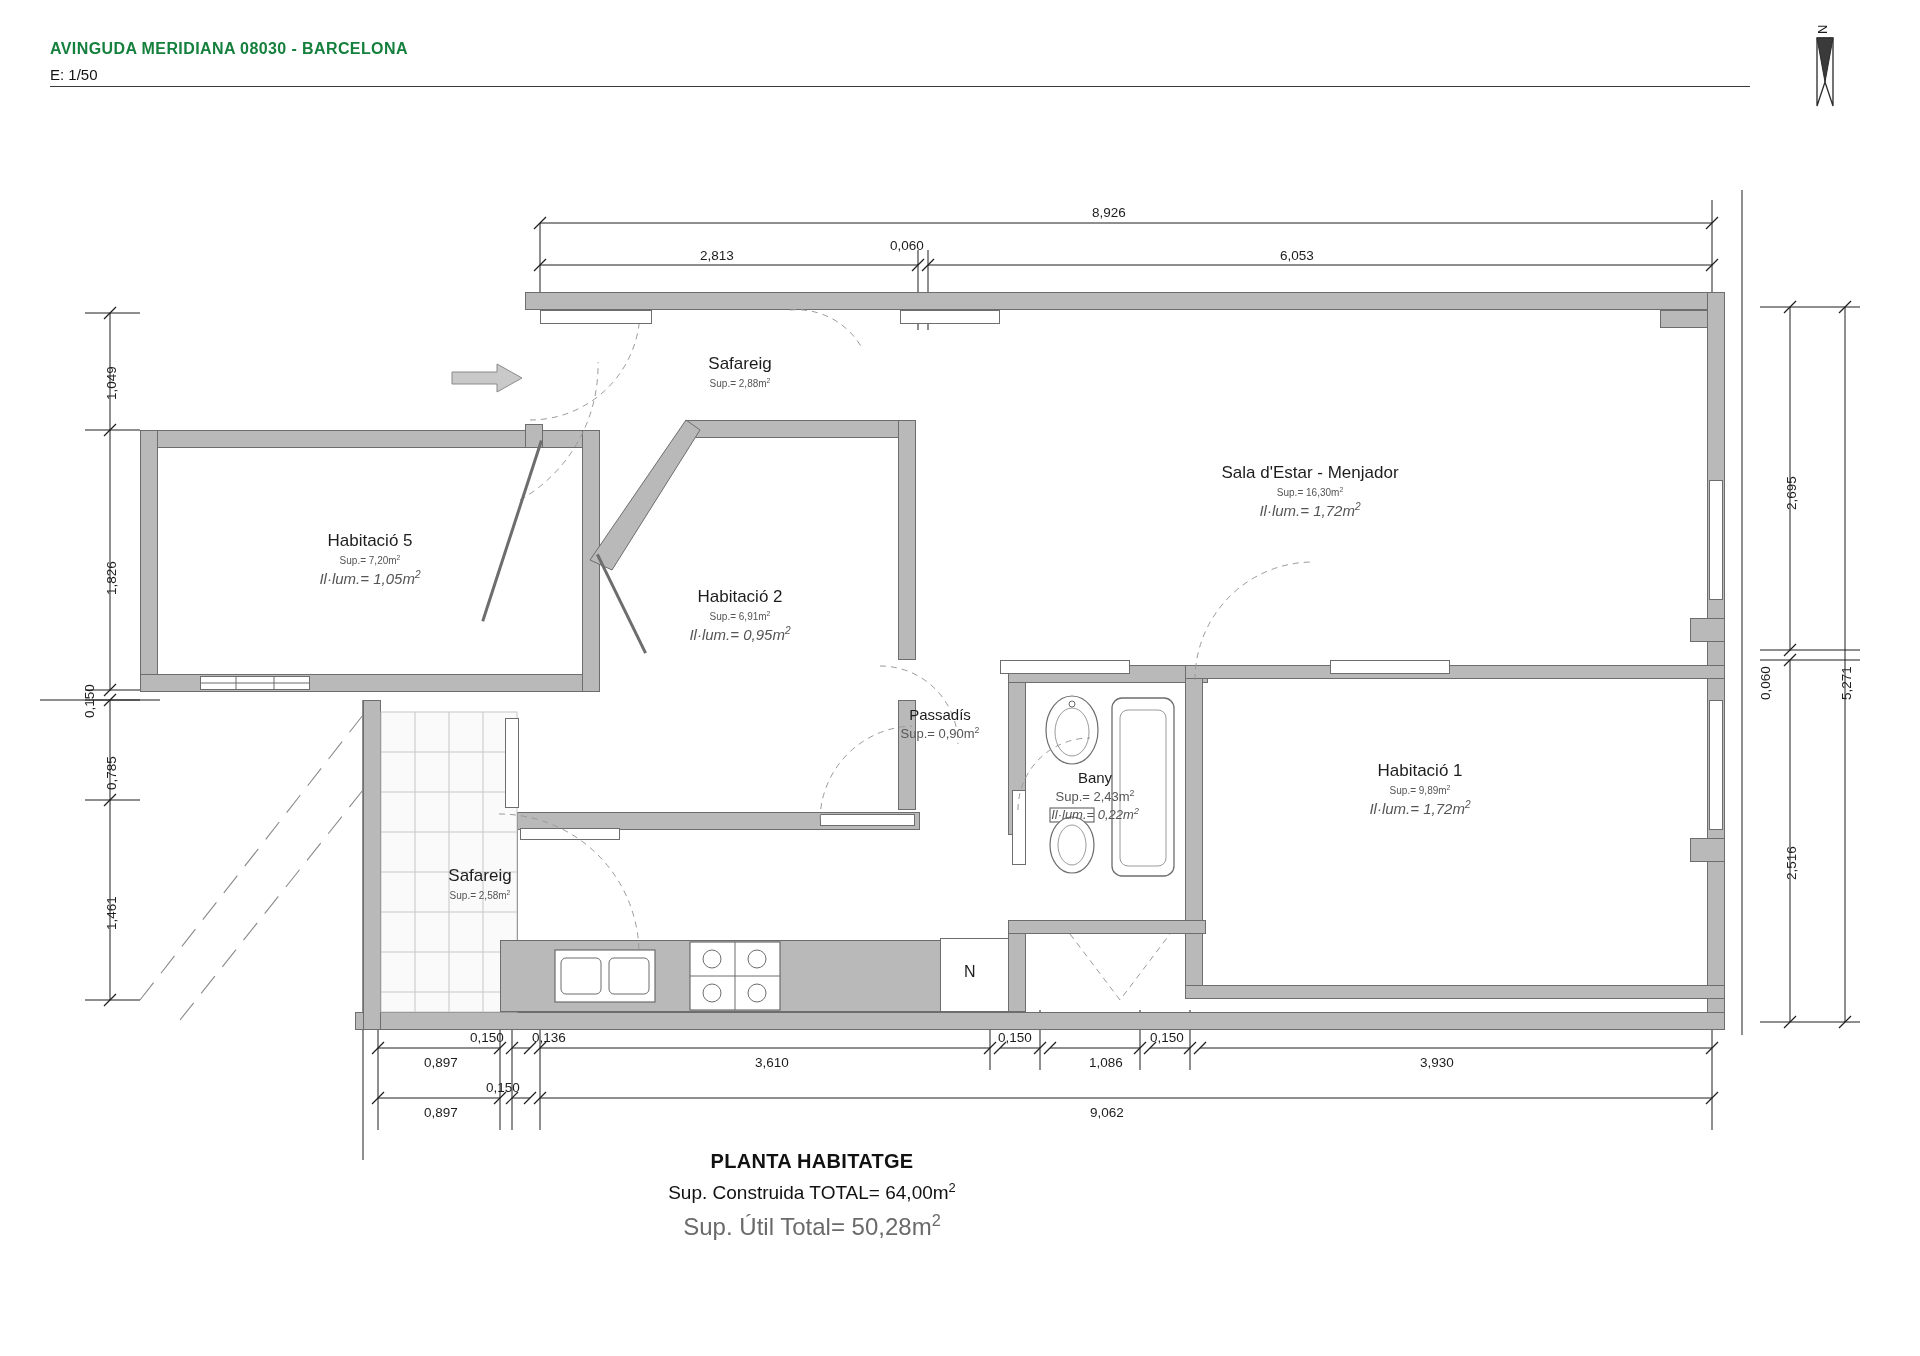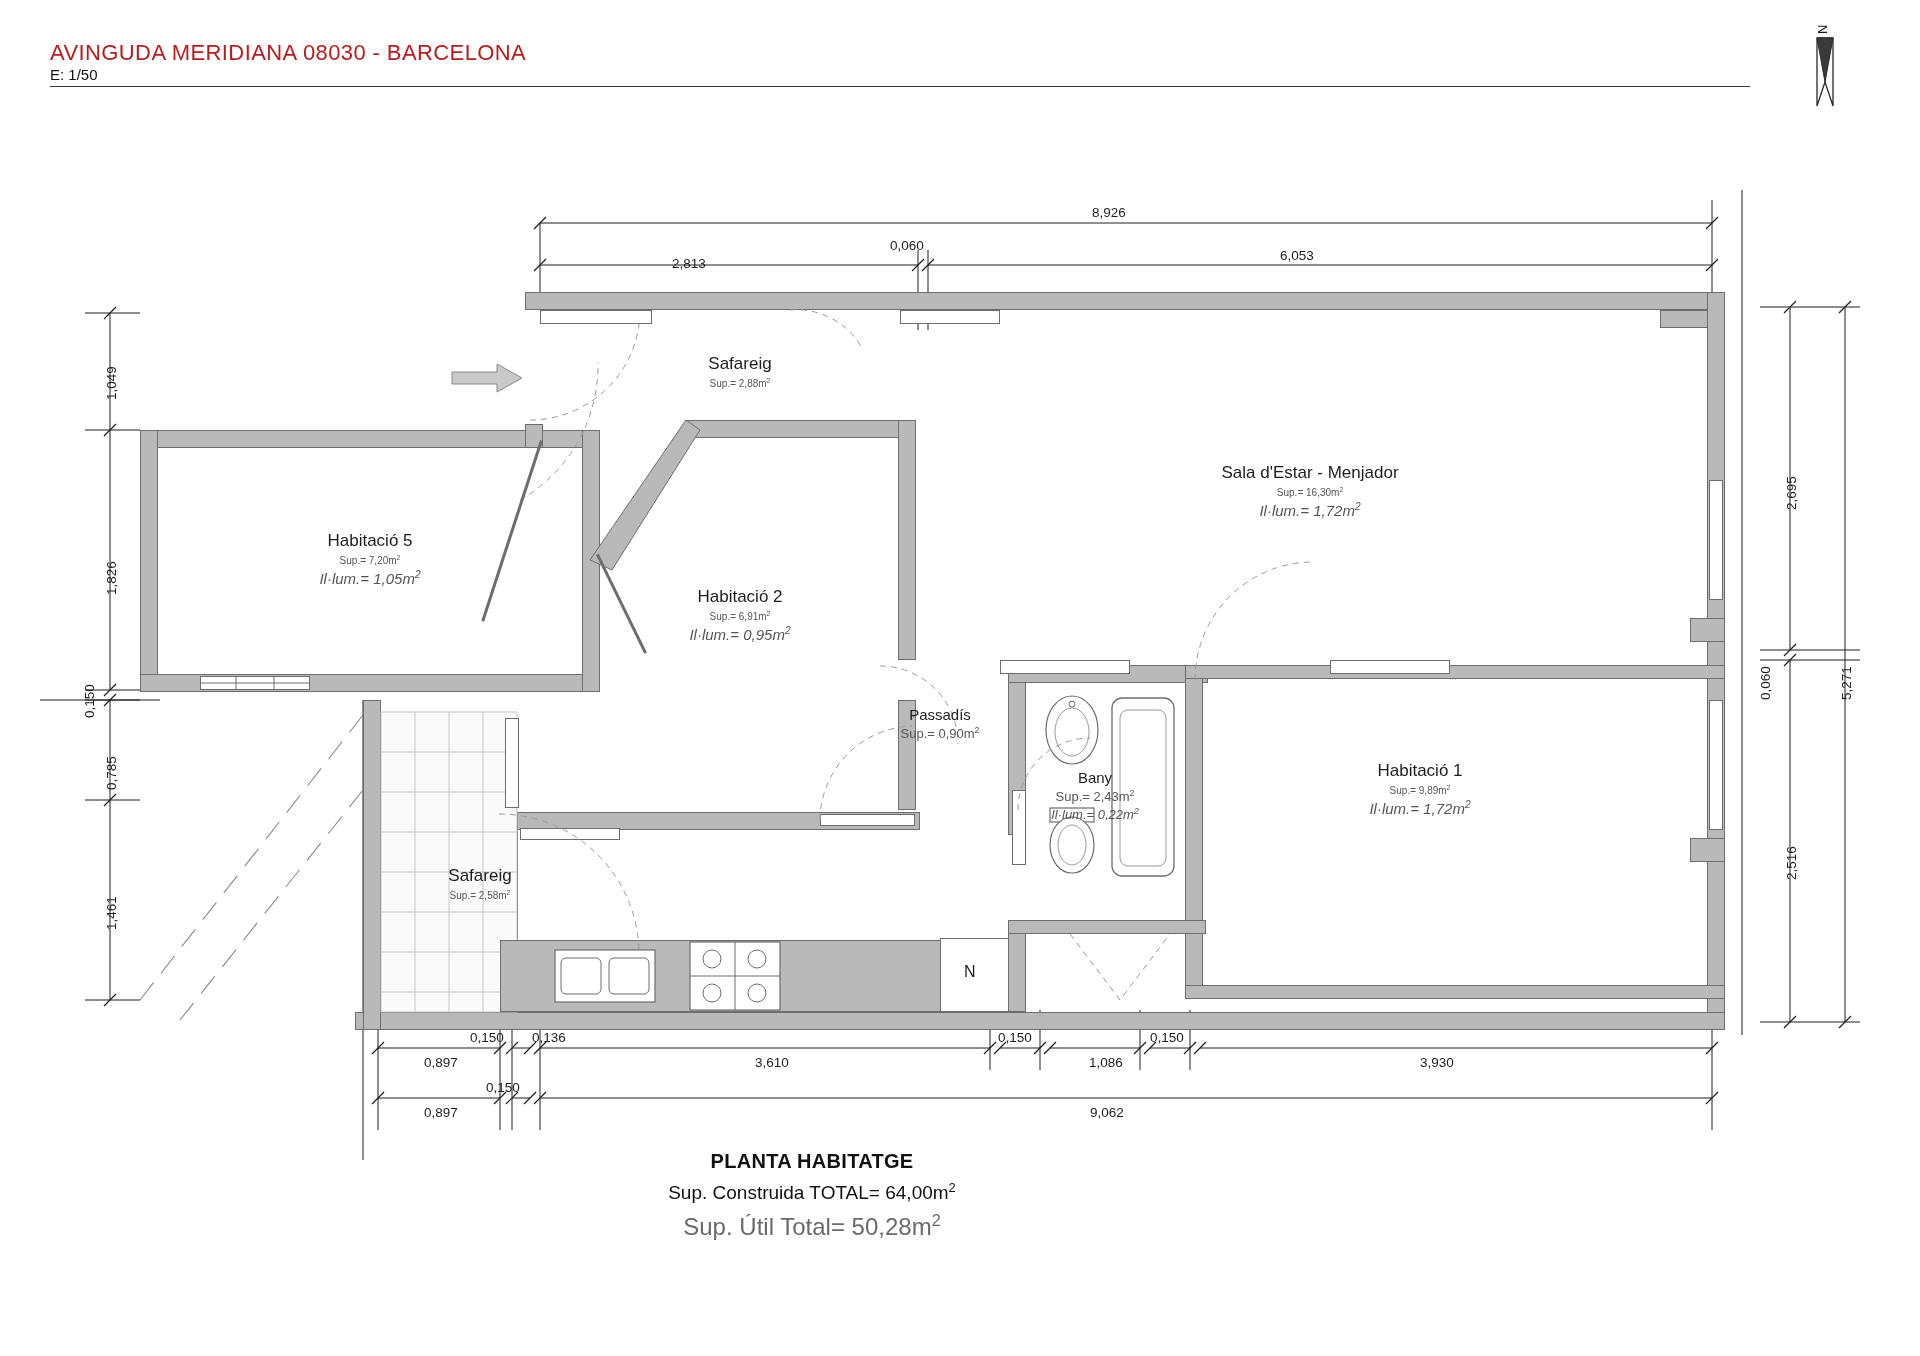--- a/index.html
+++ b/index.html
@@ -1,22 +1,22 @@
 <!DOCTYPE html>
 <html><head>
 <meta charset="utf-8">
 <style>
   html,body{margin:0;padding:0;background:#ffffff;}
   body{width:1920px;height:1356px;position:relative;font-family:"Liberation Sans",sans-serif;color:#1a1a1a;overflow:hidden;}
   #stage{position:absolute;left:0;top:0;width:1920px;height:1356px;}
   .abs{position:absolute;}
   
   #title-block{position:absolute;left:50px;top:40px;width:1700px;}
-  #doc-title{font-size:22px;letter-spacing:.4px;font-weight:400;color:#b91c1c;white-space:nowrap;}
-  #scale-label{font-size:15px;margin-top:0;color:#141414;}
+  #doc-title{font-size:16px;letter-spacing:.4px;font-weight:700;color:#15803d;white-space:nowrap;}
+  #scale-label{font-size:15px;margin-top:8px;color:#141414;}
   #title-rule{position:absolute;left:50px;top:86px;width:1700px;height:1px;background:#3a3a3a;}
   
   #north{position:absolute;left:1795px;top:22px;width:60px;height:86px;}
   
   .wall{position:absolute;background:#b9b9b9;border:1px solid #6d6d6d;box-sizing:border-box;}
   .wallw{position:absolute;background:#ffffff;border:1px solid #6d6d6d;box-sizing:border-box;}
   .thin{position:absolute;background:#6d6d6d;}
   
   .room{position:absolute;text-align:center;line-height:1.35;}
   .room .nm{font-size:17px;color:#1d1d1d;white-space:nowrap;}
@@ -414,21 +414,21 @@
     <div class="il"><span>Il·lum.= 1,72m</span><sup>2</sup></div>
   </div>
 
 
   <div class="room" style="left:380px;top:865px;width:200px;">
     <div class="nm">Safareig</div>
     <div class="sp"><span>Sup.= 2,58m</span><sup>2</sup></div>
   </div>
 
   <div class="dim" style="left:1092px;top:205px;">8,926</div>
-  <div class="dim" style="left:672px;top:248px;margin-top:8px;">2,813</div>
+  <div class="dim" style="left:700px;top:248px;">2,813</div>
   <div class="dim" style="left:890px;top:238px;">0,060</div>
   <div class="dim" style="left:1280px;top:248px;">6,053</div>
 
   <div class="dimv" style="left:1784px;top:510px;">2,695</div>
   <div class="dimv" style="left:1758px;top:700px;">0,060</div>
   <div class="dimv" style="left:1839px;top:700px;">5,271</div>
   <div class="dimv" style="left:1784px;top:880px;">2,516</div>
 
   <div class="dimv" style="left:104px;top:400px;">1,049</div>
   <div class="dimv" style="left:104px;top:595px;">1,826</div>

